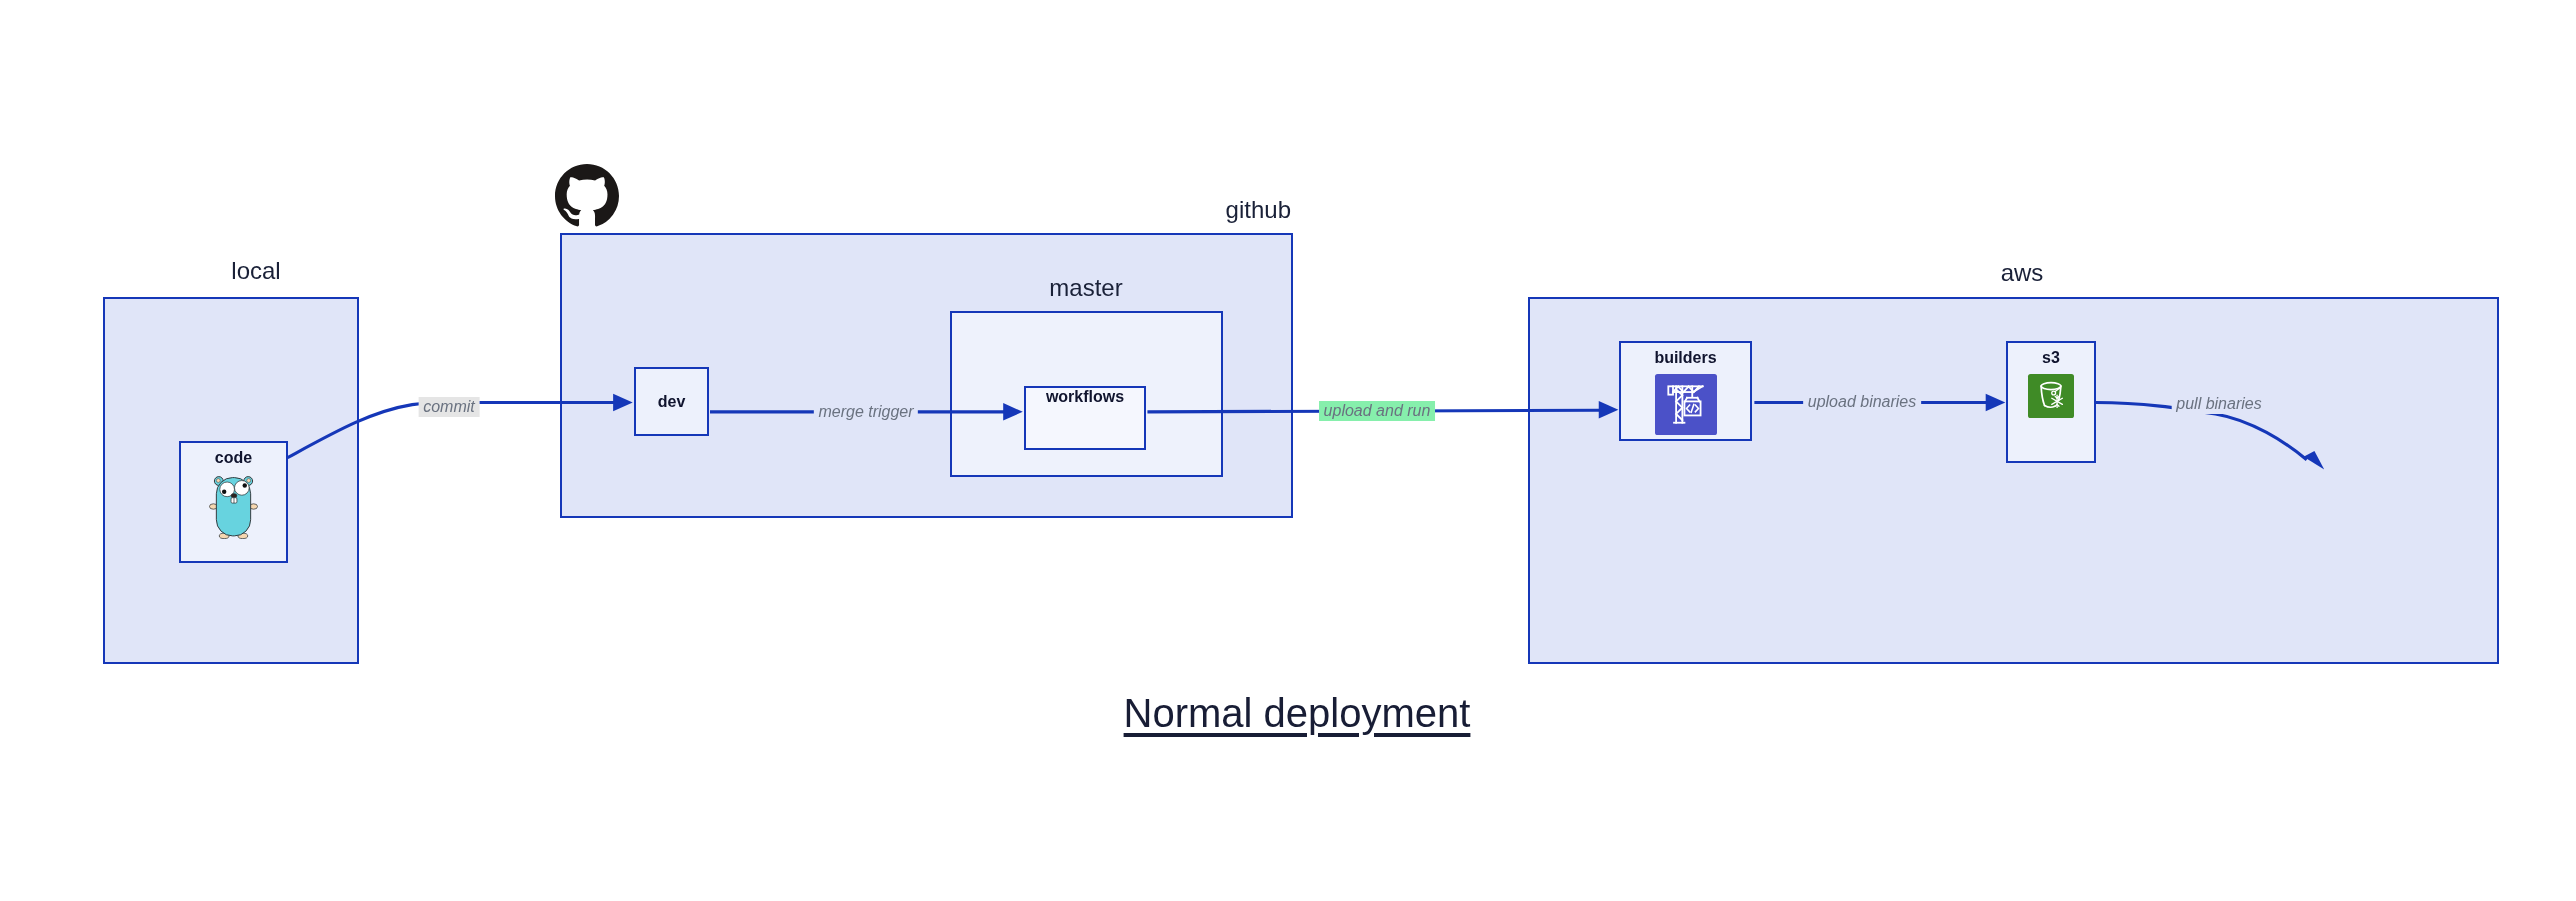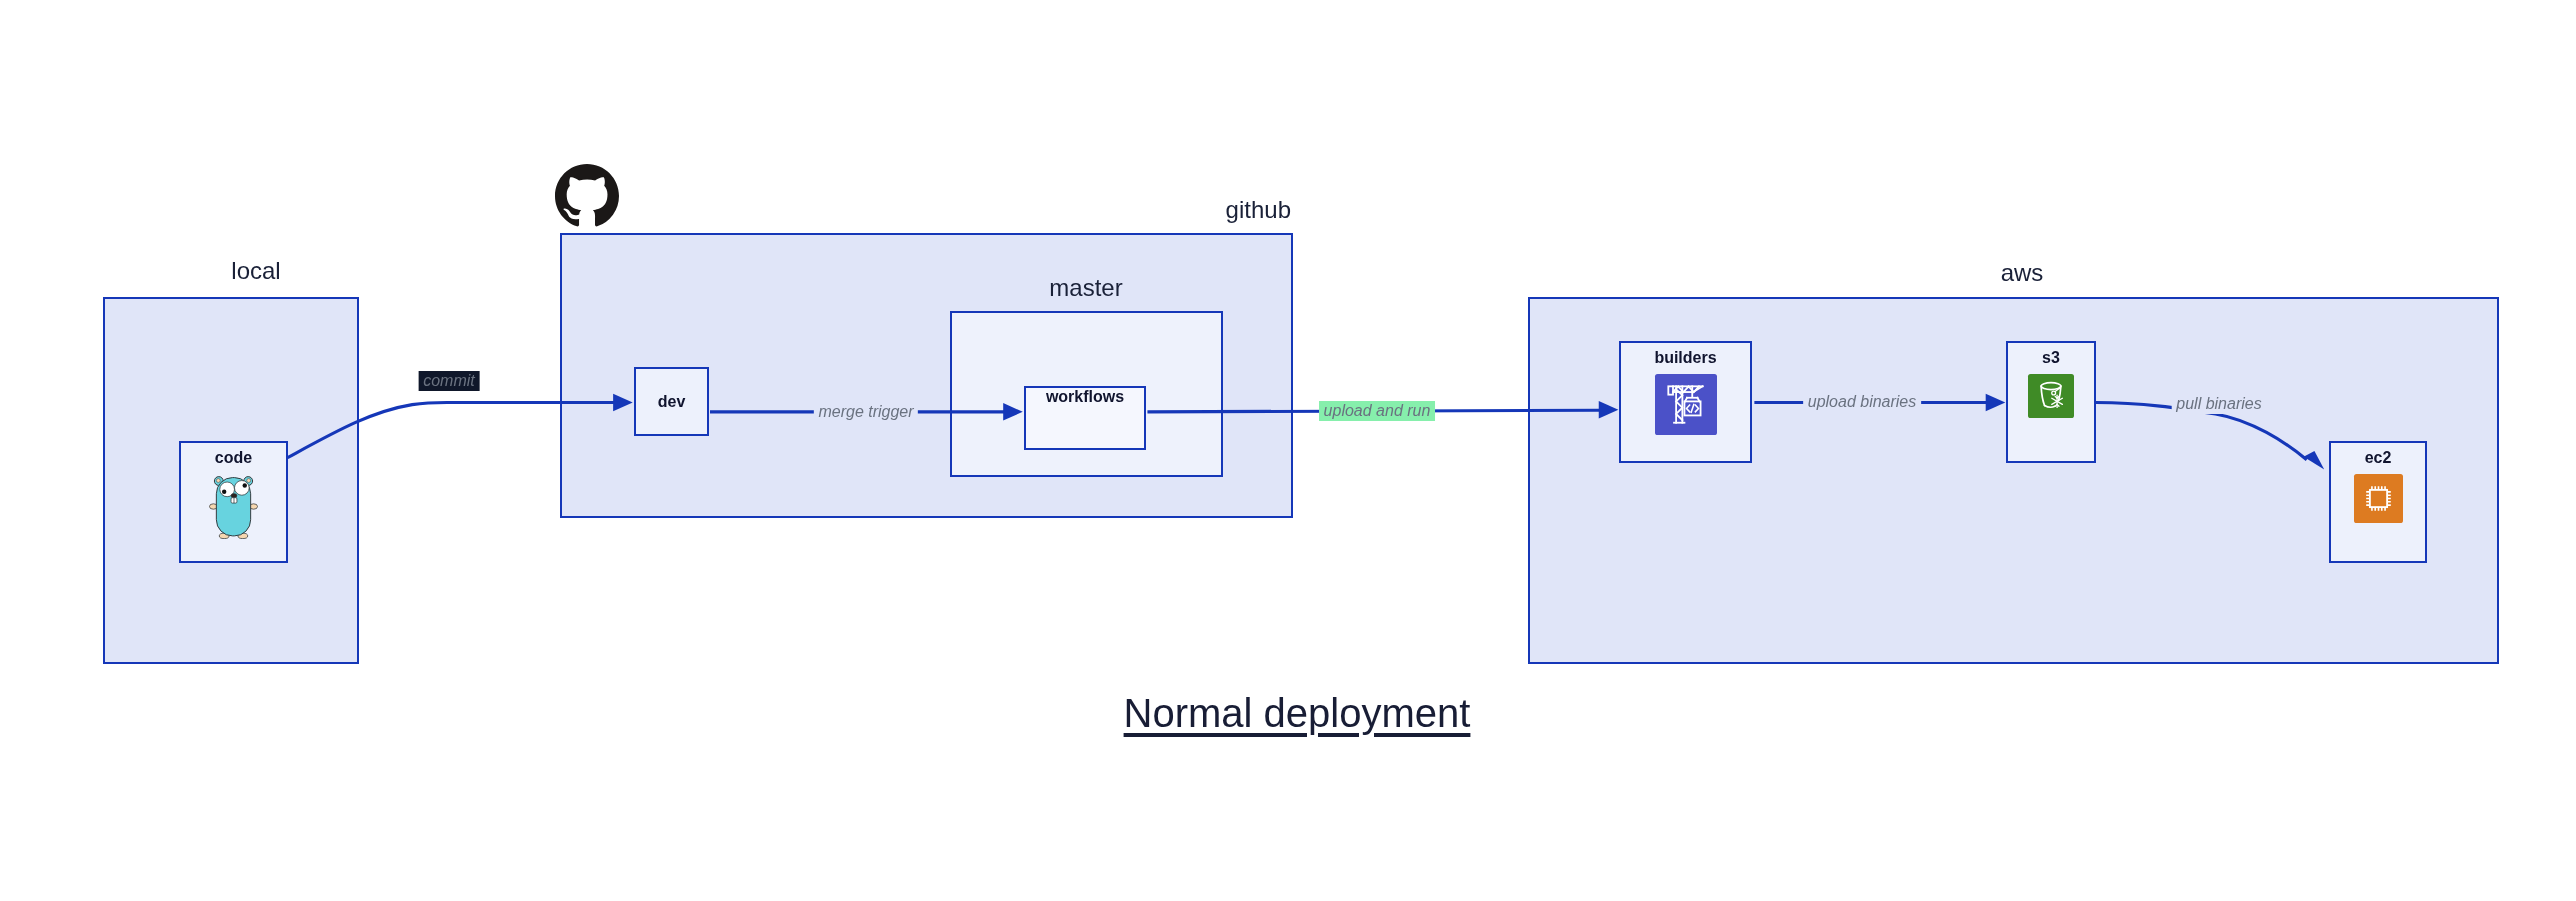--- a/index.html
+++ b/index.html
@@ -33,40 +33,40 @@
   #l-local{left:231px;top:257px;transform:translateX(-50%);margin-left:25px;}
   #l-github{left:1291px;top:196px;transform:translateX(-100%);}
   #l-aws{left:2022px;top:259px;transform:translateX(-50%);}
   #l-master{left:1086px;top:274px;transform:translateX(-50%);}
 
   .node{position:absolute;background:var(--node-fill);border:2.6px solid var(--edge-blue);box-sizing:border-box;
         display:flex;flex-direction:column;align-items:center;}
   #n-code{left:179px;top:441px;width:109px;height:122px;}
   #n-dev{left:634px;top:367px;width:75px;height:69px;justify-content:center;}
   #n-workflows{left:1024px;top:386px;width:122px;height:64px;background:var(--workflows-fill);}
-  #n-builders{left:1619px;top:341px;width:133px;height:122px;}
+  #n-builders{left:1619px;top:341px;width:133px;height:100px;}
   #n-s3{left:2006px;top:341px;width:90px;height:122px;}
   #n-ec2{left:2329px;top:441px;width:98px;height:122px;}
   .node-label{font-weight:bold;font-size:16px;color:var(--node-text);margin-top:6.2px;white-space:nowrap;}
   #n-dev .node-label,#n-workflows .node-label{margin-top:0;}
   .icon-wrap{margin-top:6.7px;display:block;line-height:0;}
   .icon-tile{display:flex;align-items:center;justify-content:center;border-radius:2.6px;}
   #builders-tile{width:62px;height:61px;background:var(--codebuild-indigo);}
   #s3-tile{width:46px;height:44px;background:var(--s3-green);}
   #ec2-tile{width:49px;height:49px;background:var(--ec2-orange);}
 
   #octocat{position:absolute;left:555px;top:164px;width:64px;height:64px;line-height:0;}
 
   .edges{position:absolute;left:0;top:0;width:2604px;height:902px;pointer-events:none;}
   .edges path{stroke:var(--edge-blue);stroke-width:6;fill:none;}
   .edges polygon{fill:var(--edge-blue);stroke:none;}
 
   .edge-label{position:absolute;transform:translate(-50%,-50%);font-size:16px;font-style:italic;
               color:var(--label-gray);white-space:nowrap;padding:1px 4.6px;}
-  #el-commit{left:449px;top:381px;background:#0f172a;}
+  #el-commit{left:449px;top:407px;background:#e5e5e5;}
   #el-merge{left:866px;top:412px;background:var(--container-fill);}
   #el-uploadrun{left:1377px;top:411px;background:#86efac;}
   #el-uploadbin{left:1862px;top:402px;background:var(--container-fill);}
   #el-pullbin{left:2219px;top:404px;background:var(--container-fill);}
 
   #title{position:absolute;left:1297px;top:691px;transform:translateX(-50%);
          font-size:40px;color:var(--title-color);white-space:nowrap;
          text-decoration:underline;text-decoration-thickness:3.6px;text-underline-offset:6.2px;}
 </style>
 </head>
@@ -164,36 +164,20 @@
             <path d="M52 56 L80 72"></path>
             <path d="M52 72 L80 56"></path>
             <path d="M61 51 L66 56 L71 51"></path>
             <path d="M61 77 L66 72 L71 77"></path>
           </g>
         </svg>
       </span>
     </span>
   </div>
 
-  <div class="node" id="n-ec2">
-    <div class="node-label">ec2</div>
-    <span class="icon-wrap">
-      <span class="icon-tile" id="ec2-tile">
-        <svg width="41" height="41" viewBox="0 0 100 100" aria-hidden="true" fill="none" stroke="#ffffff" stroke-width="4.5">
-          <rect x="29" y="29" width="42" height="42"></rect>
-          <g stroke-width="4">
-            <path d="M34 20 V29 M42 20 V29 M50 20 V29 M58 20 V29 M66 20 V29"></path>
-            <path d="M34 71 V80 M42 71 V80 M50 71 V80 M58 71 V80 M66 71 V80"></path>
-            <path d="M20 34 H29 M20 42 H29 M20 50 H29 M20 58 H29 M20 66 H29"></path>
-            <path d="M71 34 H80 M71 42 H80 M71 50 H80 M71 58 H80 M71 66 H80"></path>
-          </g>
-        </svg>
-      </span>
-    </span>
-  </div>
 
   <svg class="edges" viewBox="0 0 5054 1750" aria-hidden="true">
     <path d="M 558 888 C 650 838 720 798 800 785 C 840 779 860 781 900 781 L 1192 781"></path>
     <polygon points="1228,781 1190,764 1190,798"></polygon>
     <path d="M 1378 799 L 1950 799"></path>
     <polygon points="1985,799 1947,782 1947,816"></polygon>
     <path d="M 2227 799 L 3106 796"></path>
     <polygon points="3141,795 3103,778 3103,812"></polygon>
     <path d="M 3405 781 L 3857 781"></path>
     <polygon points="3892,781 3854,764 3854,798"></polygon>

